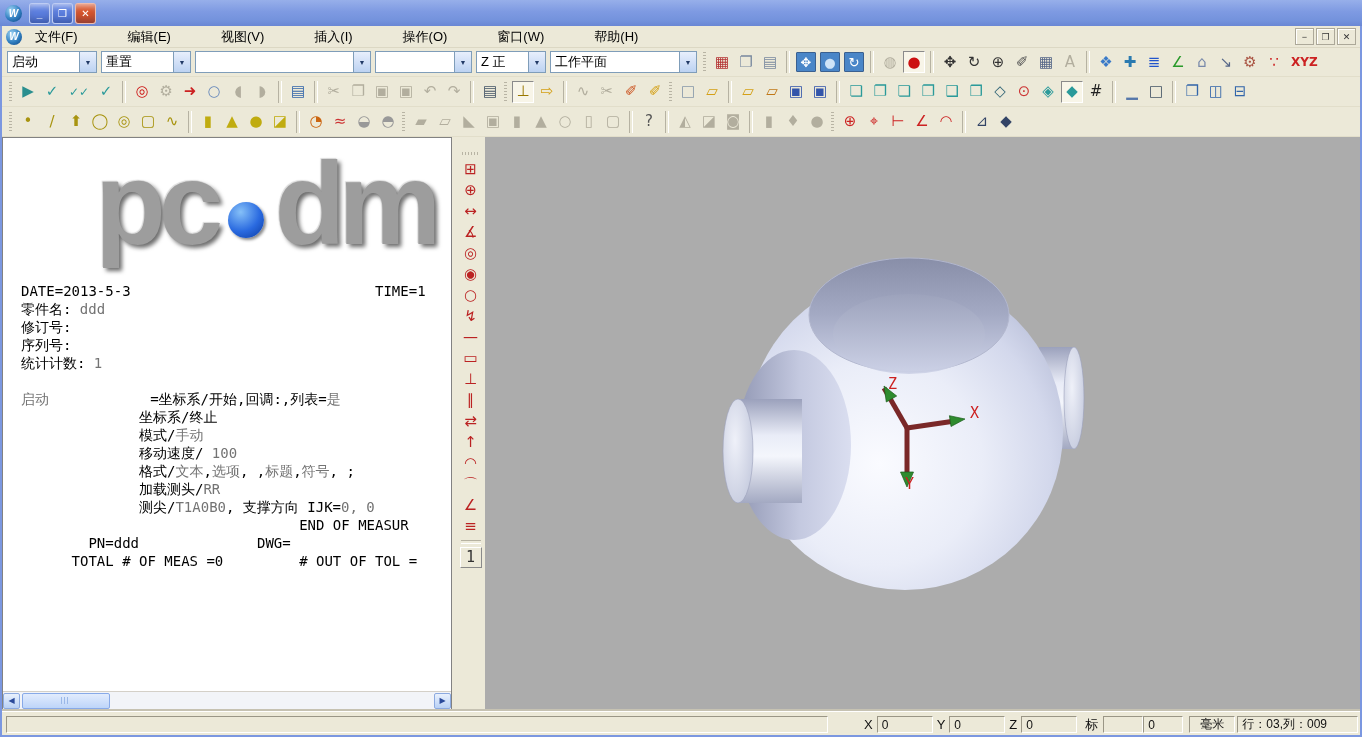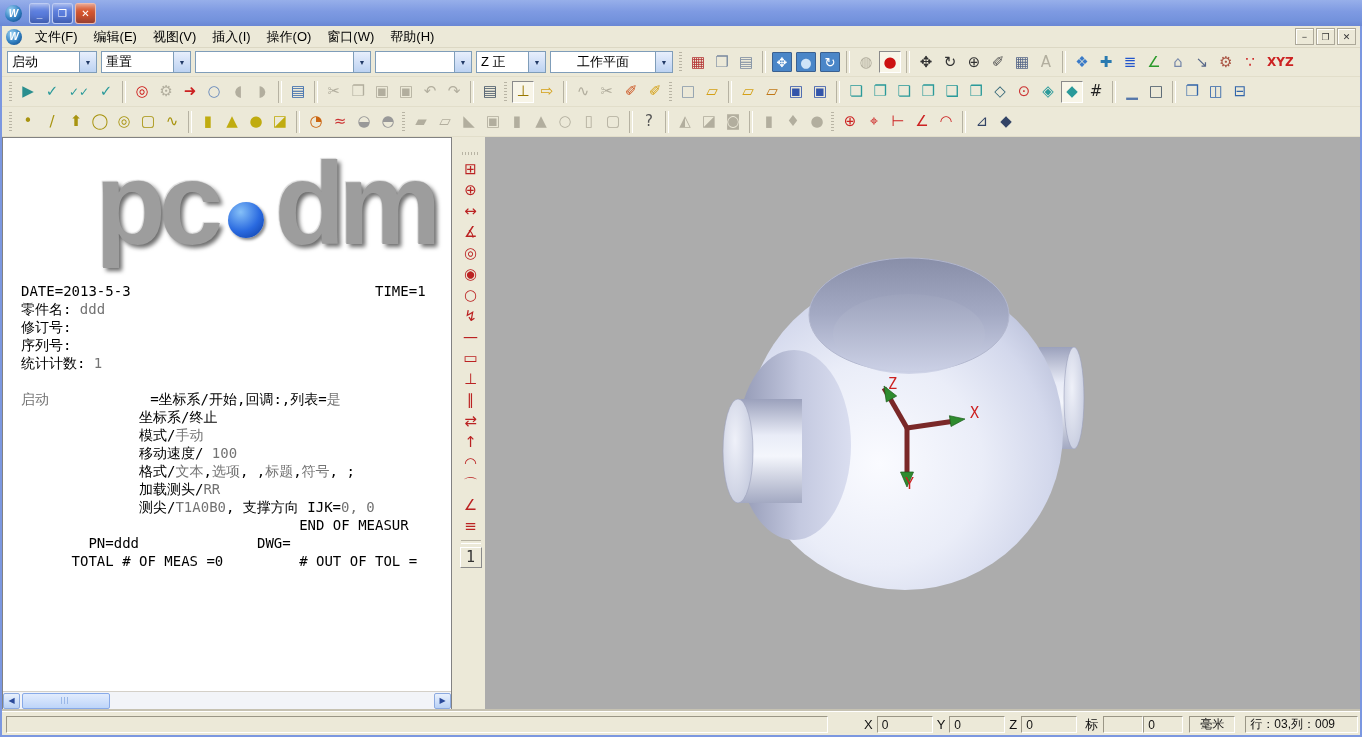--- a/index.html
+++ b/index.html
@@ -23,21 +23,21 @@
   .win-btn{width:21px;height:21px;margin-left:2px;border-radius:3px;flex:none;display:flex;align-items:center;
     justify-content:center;color:#fff;font-size:10px;font-weight:bold;border:1px solid #ffffff99;box-sizing:border-box;
     box-shadow:inset 0 -7px 8px -4px #00114466,inset 0 6px 6px -4px #ffffffaa;}
   .win-btn.blue{background:#5c7fe0;}
   .win-btn.red{background:#d8552c;}
 
   
   .menubar{position:absolute;left:2px;right:2px;top:26px;height:22px;background:#ece9d8;display:flex;
     align-items:center;padding:0 4px;box-sizing:border-box;border-bottom:1px solid #dcd8c4;}
   .menubar .app-ico{width:16px;height:16px;}
-  .menu-items{display:flex;align-items:center;}
+  .menu-items{display:flex;align-items:center;gap:34px;}
   .menu-item{padding:2px 8px;font-size:13px;color:#000;cursor:default;}
   .mdi-btns{margin-left:auto;display:flex;}
   .mdi-btn{width:17px;height:15px;margin-left:2px;border:1px solid #aca899;background:#ece9d8;
     box-shadow:inset 1px 1px 0 #fff;display:flex;align-items:center;justify-content:center;font-size:9px;color:#333;}
 
   
   .tb{position:absolute;left:2px;right:2px;background:#ece9d8;display:flex;align-items:center;
     padding-left:5px;box-sizing:border-box;border-bottom:1px solid #e2deca;}
   .tb1{top:48px;height:29px;}
   .tb2{top:77px;height:30px;}
@@ -60,21 +60,21 @@
 
   
   .combos{display:flex;align-items:center;}
   .combo{display:inline-flex;height:22px;border:1px solid #7f9db9;background:#fff;margin-right:4px;
     align-items:center;font-size:13px;box-sizing:border-box;flex:none;}
   .combo:nth-of-type(1){width:90px;}
   .combo:nth-of-type(2){width:90px;}
   .combo:nth-of-type(3){width:176px;}
   .combo:nth-of-type(4){width:97px;}
   .combo:nth-of-type(5){width:70px;}
-  .combo:nth-of-type(6){width:123px;text-align:center;}
+  .combo:nth-of-type(6){width:147px;}
   .cv{flex:1;padding:0 4px;white-space:nowrap;overflow:hidden;color:#000;}
   .ca{width:17px;height:100%;background:linear-gradient(#e8effc,#bcd2f2);border-left:1px solid #7f9db9;
     display:flex;align-items:center;justify-content:center;font-size:7px;color:#223a66;box-sizing:border-box;}
 
   
   .main{position:absolute;left:2px;right:2px;top:137px;height:574px;background:#ece9d8;}
 
   .editwin{position:absolute;left:0;top:0;width:450px;height:573px;background:#fff;
     border:1px solid #828282;box-sizing:border-box;display:flex;flex-direction:column;}
   .ew-title{height:17px;flex:none;background:linear-gradient(90deg,#6f9cd6,#b9d3ec);display:flex;
@@ -112,21 +112,21 @@
   
   .statusbar{position:absolute;left:2px;right:2px;top:711px;height:24px;background:#ece9d8;display:flex;
     align-items:center;padding:2px 2px 0 4px;box-sizing:border-box;border-top:1px solid #fff;
     box-shadow:0 -2px 0 #c6c2b2;font-size:12px;color:#111;}
   .sb-field,.sb-panel{height:17px;border:1px solid;border-color:#9a9686 #ffffff #ffffff #9a9686;background:#ece9d8;
     padding:0 4px;box-sizing:border-box;display:flex;align-items:center;white-space:nowrap;overflow:hidden;}
   .sb-wide{width:822px;flex:none;}
   .sb-coord{width:56px;flex:none;}
   .sb-small{width:40px;flex:none;}
   .sb-units{width:46px;flex:none;justify-content:center;margin-left:6px;}
-  .sb-pos{flex:1;margin-left:10px;}
+  .sb-pos{flex:1;margin-left:2px;}
   .sb-label{font-size:13px;margin:0 4px;white-space:nowrap;}
   .sb-label.xl{margin-left:36px;}
   .sb-label.clip{width:16px;overflow:hidden;margin-left:8px;margin-right:2px;flex:none;}
 </style>
 </head>
 <body>
 
 <div class="app">
 
   <div class="titlebar">

